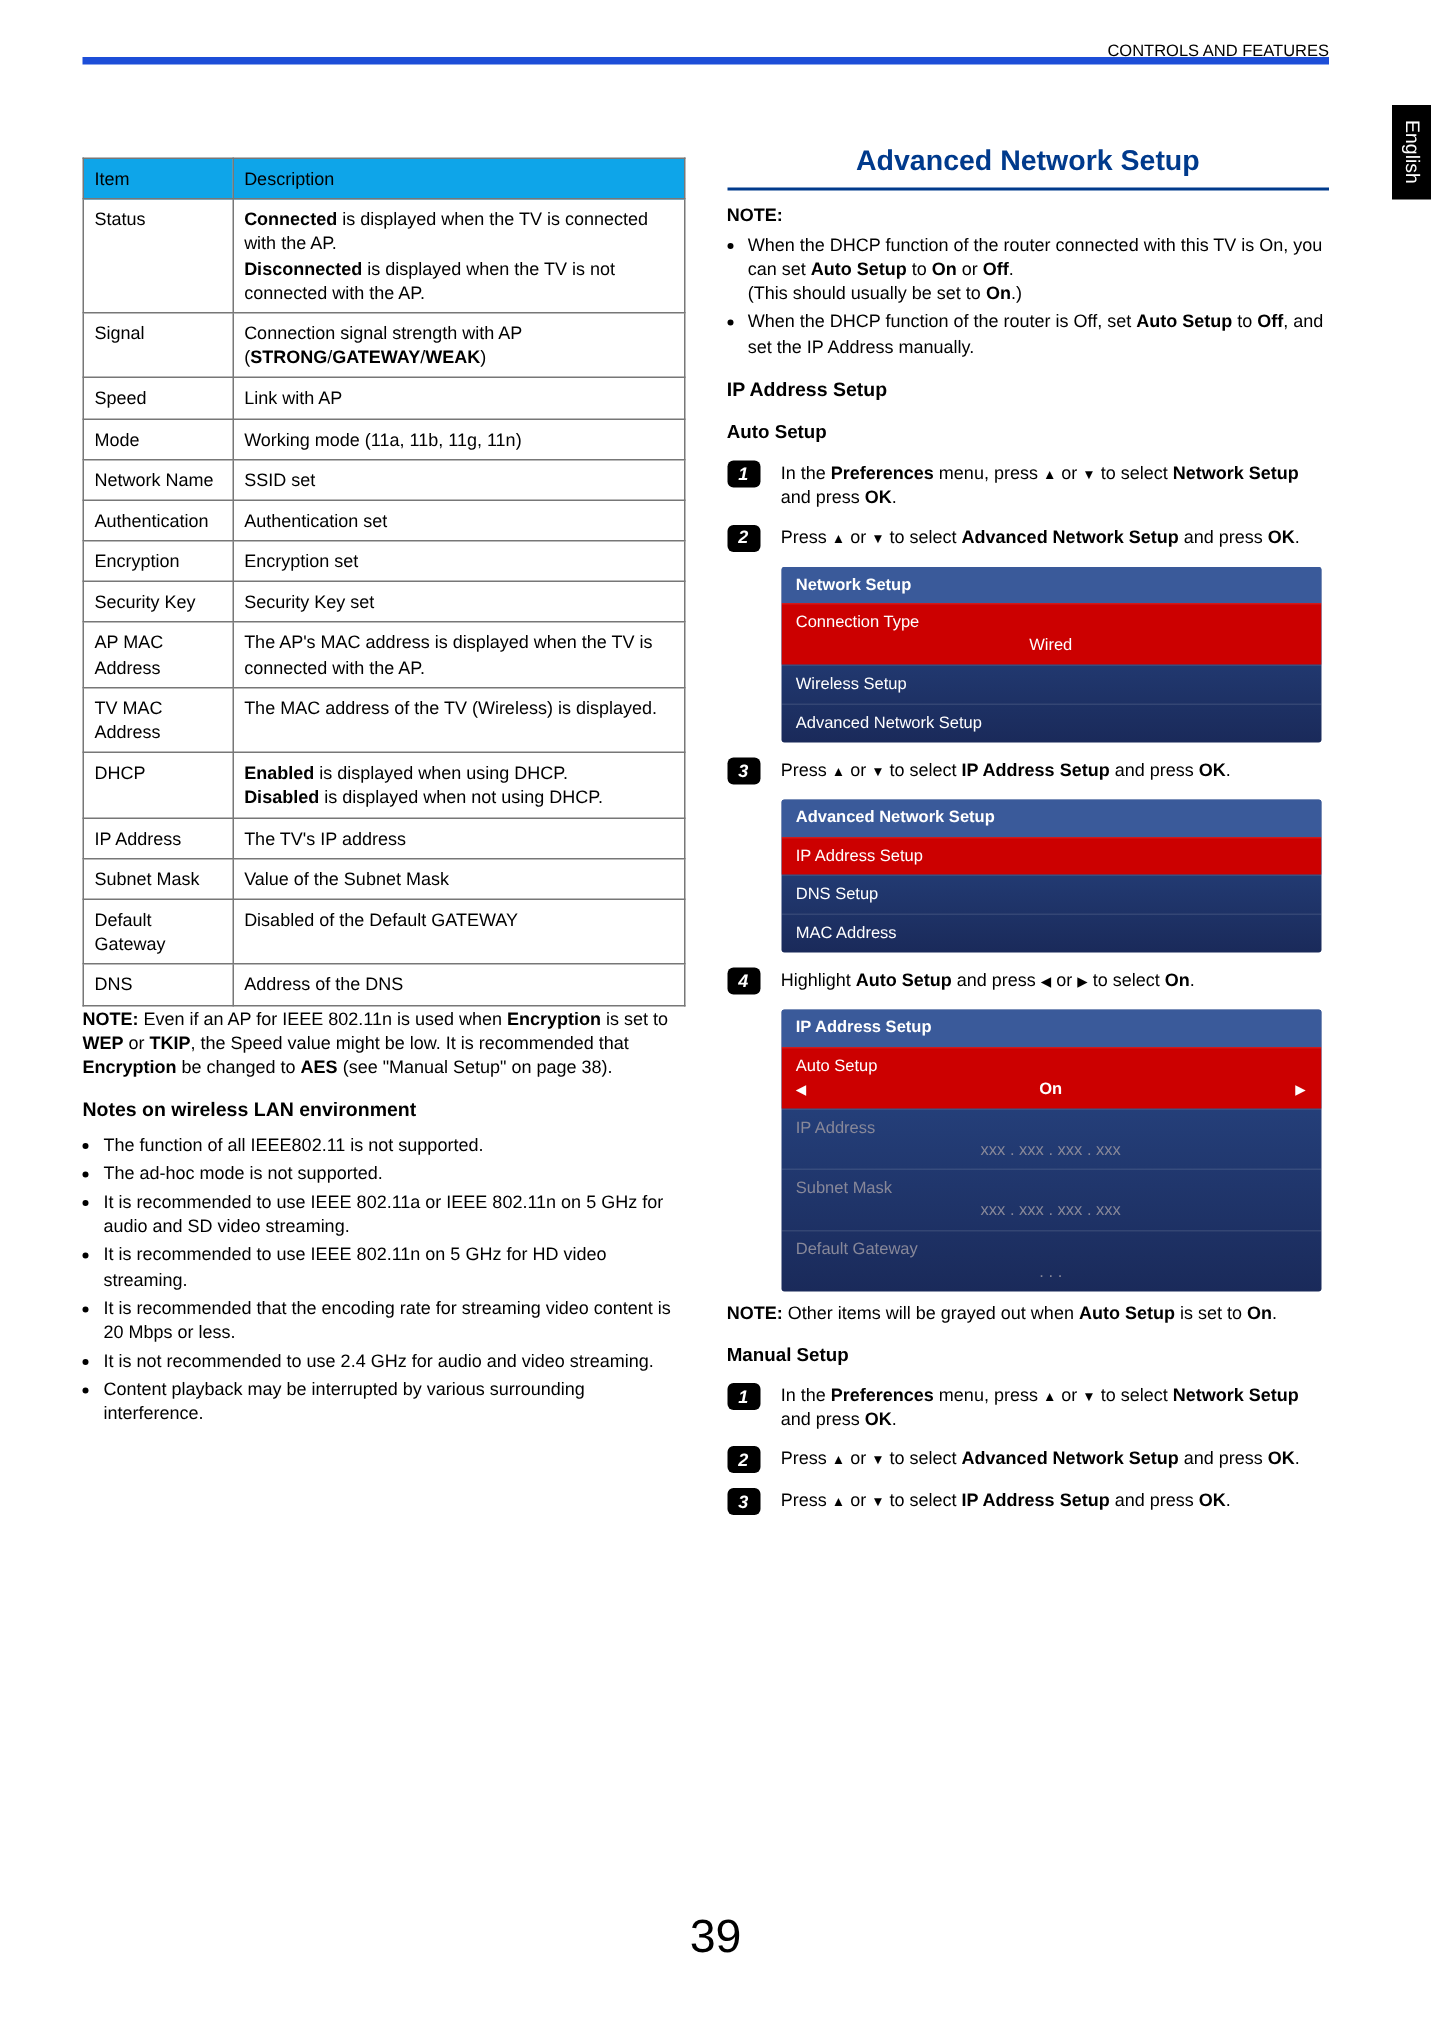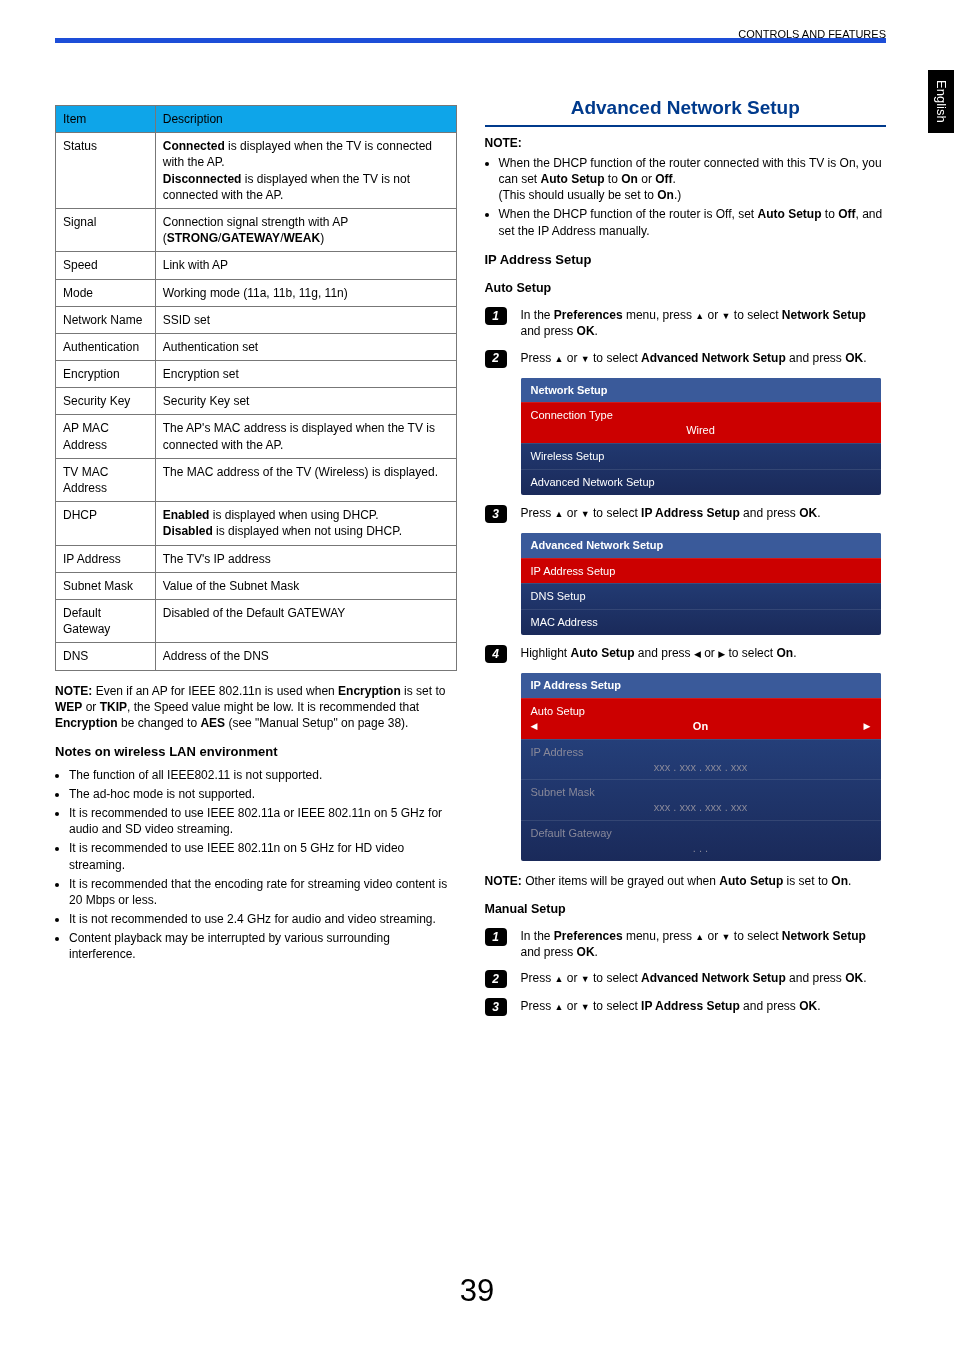--- a/index.html
+++ b/index.html
@@ -66,21 +66,21 @@
     font-weight: bold;
     text-align: center;
     border-bottom: 2px solid #003a8c;
     padding-bottom: 4px;
     margin: 10px 0 8px 0;
   }
   .note-label { font-weight: bold; font-size: 12px; }
   .bullets { margin: 4px 0 10px 0; padding-left: 14px; font-size: 12px; }
   .bullets li { margin: 3px 0; }
   .subhead-bold { font-weight: bold; font-size: 13px; margin: 12px 0 6px 0; }
-  .small-note { font-size: 12px; margin-top: 12px; }
+  .small-note { font-size: 12px; margin-top: 0; }
   .step { display: flex; gap: 14px; margin: 10px 0; font-size: 12px; align-items: flex-start; }
   .step-num {
     width: 22px; height: 18px; background: #000; color: #fff;
     border-radius: 4px; font-weight: bold; font-size: 12px;
     display: flex; align-items: center; justify-content: center; flex-shrink: 0;
     font-style: italic;
   }
   .osd {
     background: linear-gradient(#2a4a8a, #1a2a5a);
     color: #fff;

